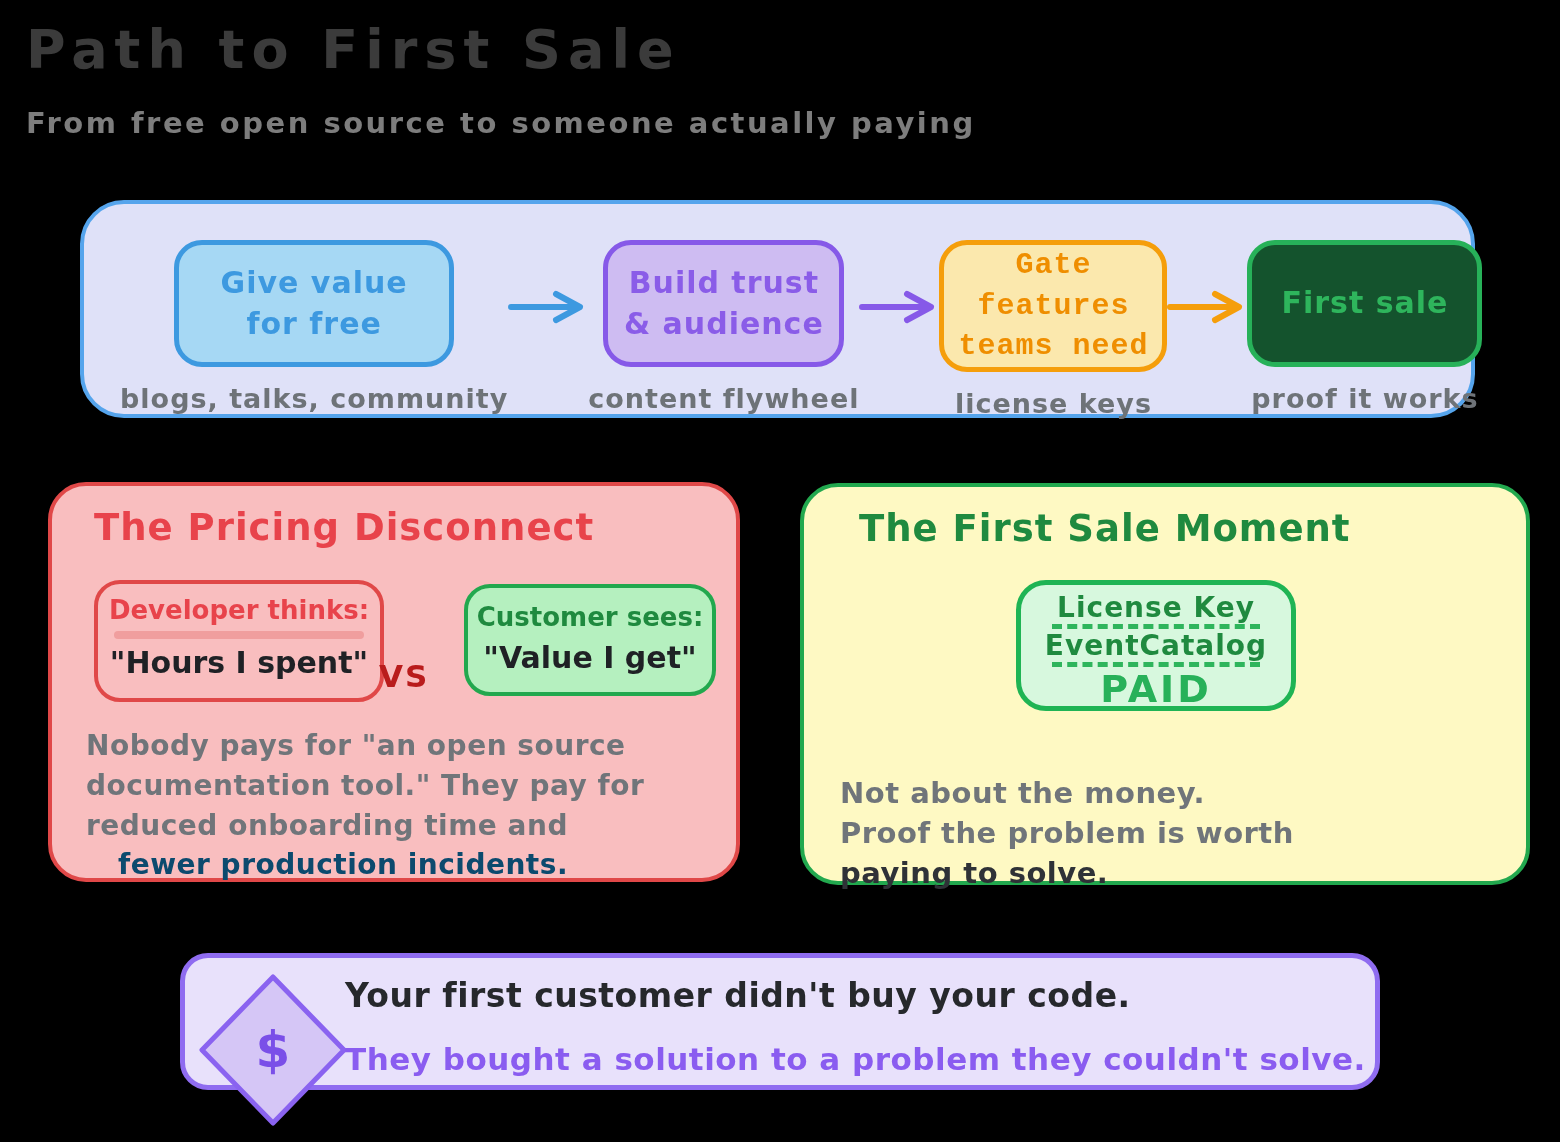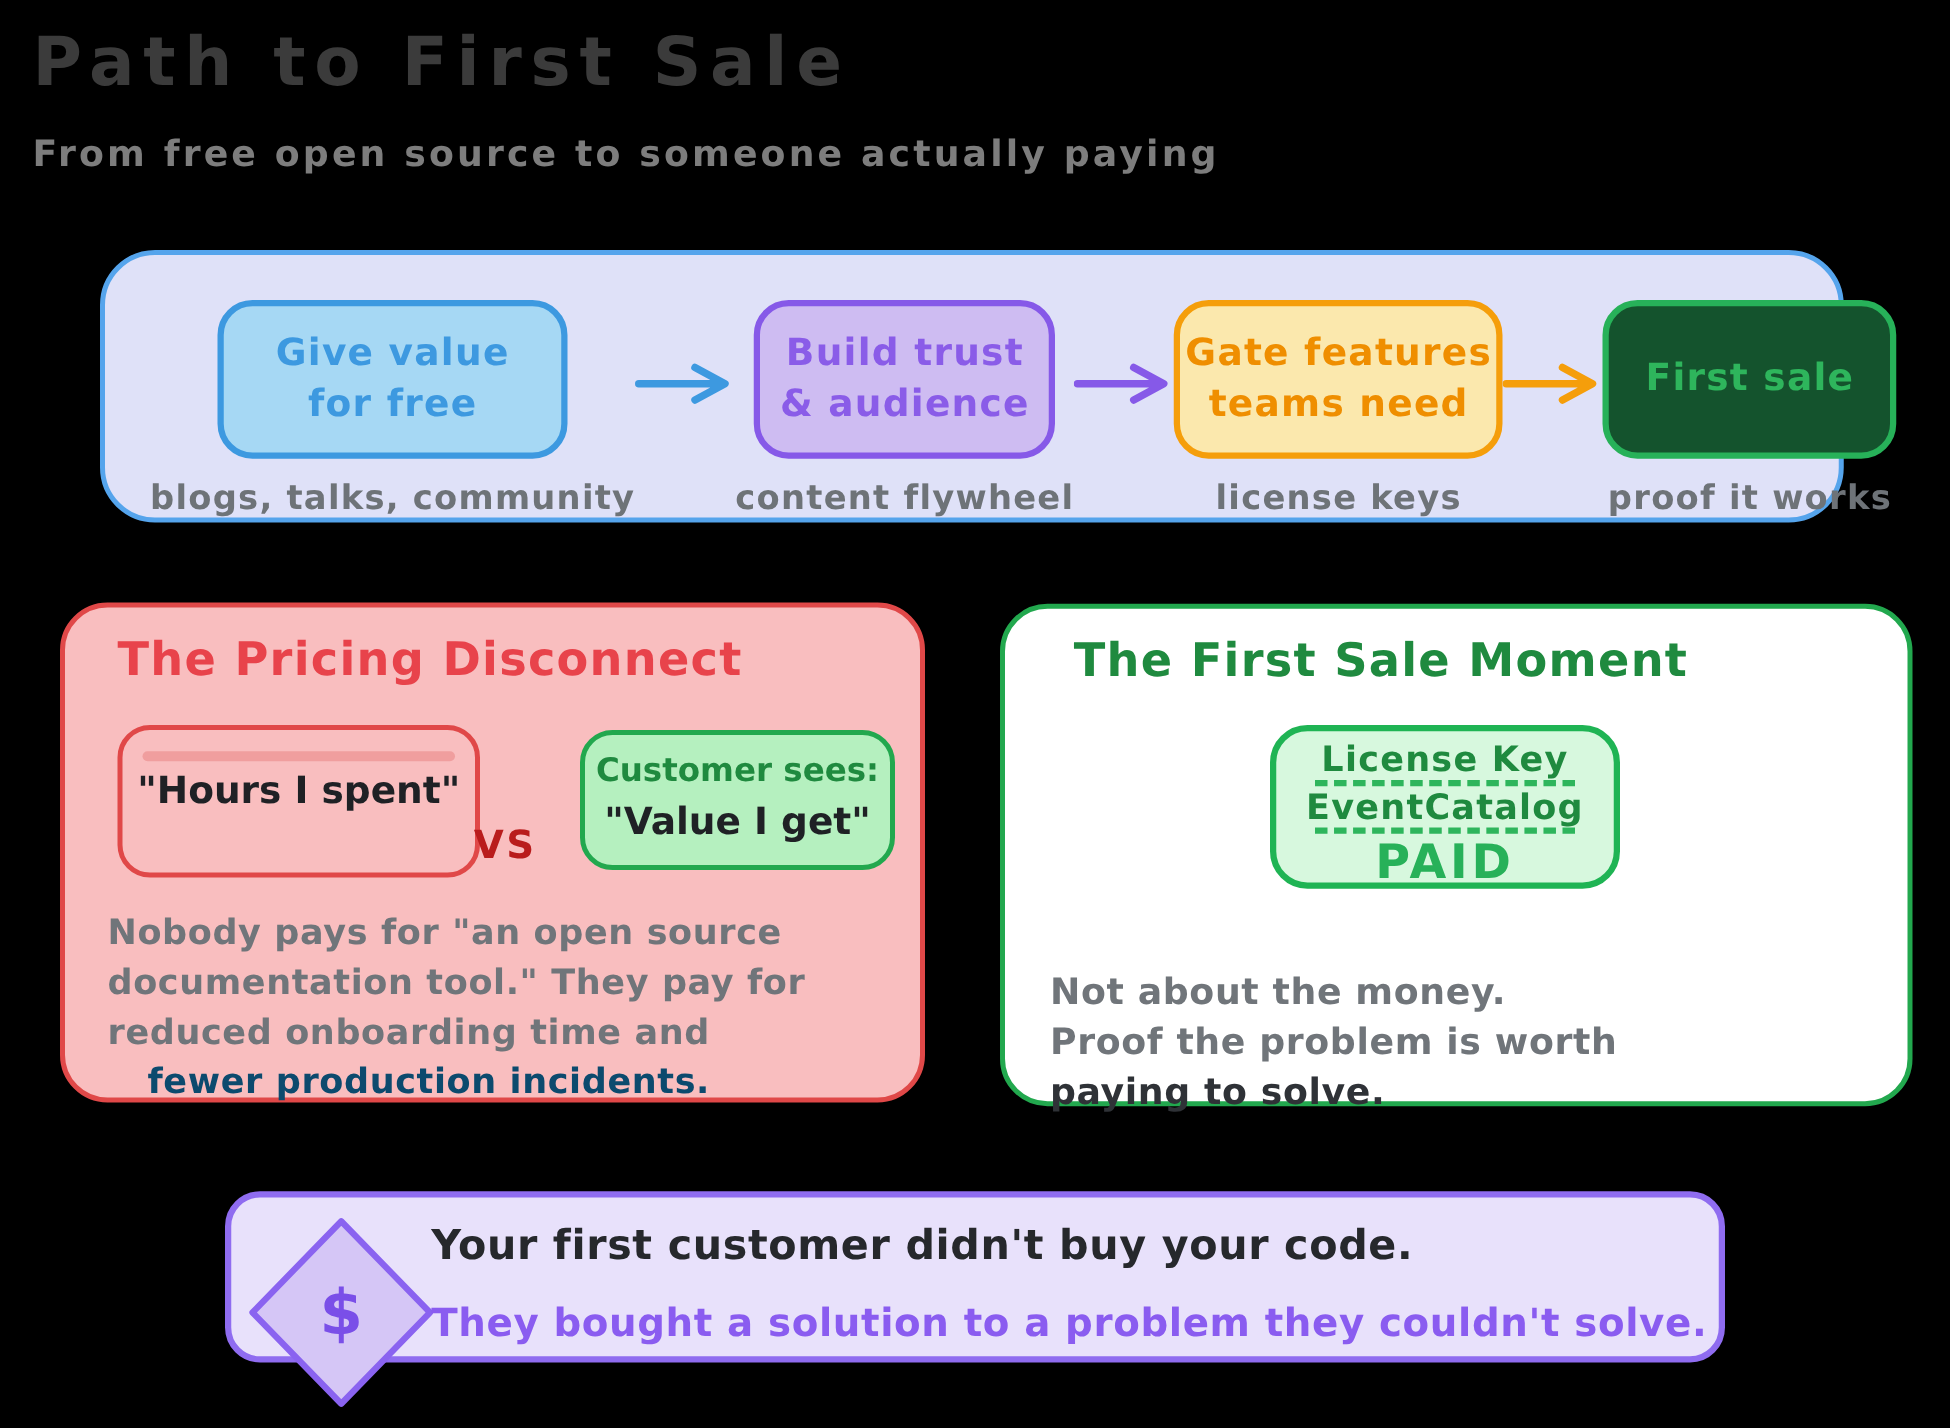--- a/index.html
+++ b/index.html
@@ -24,21 +24,21 @@
     padding:36px 36px 0 36px;
   }
   .step{display:flex;flex-direction:column;align-items:center;}
   .stepbox{
     height:132px;border-radius:28px;box-sizing:border-box;border:5px solid;
     display:flex;align-items:center;justify-content:center;text-align:center;
     font-size:30px;line-height:1.35;white-space:pre-line;letter-spacing:1px;
   }
   .step1 .stepbox{width:280px;background:#a6d8f4;border-color:#3d99e0;color:#3d99e0;}
   .step2 .stepbox{width:241px;background:#cebcf2;border-color:#8659e8;color:#8a5ce8;}
-  .step3 .stepbox{width:263px;background:#fbe8ad;border-color:#f59e0b;color:#ef8e00;}
+  .step3 .stepbox{width:228px;background:#fbe8ad;border-color:#f59e0b;color:#ef8e00;font-family:Liberation Mono, monospace;}
   .step4 .stepbox{width:235px;background:#14532d;border-color:#27b159;color:#2eb55c;}
   .caption{
     margin-top:16px;font-size:27px;color:#6e7378;white-space:nowrap;letter-spacing:1px;
   }
   .arrow{margin-top:49px;flex:0 0 auto;}
   
   .card{position:absolute;box-sizing:border-box;border-radius:38px;border:4px solid;}
   .card-pricing{
     left:48px;top:482px;width:692px;height:400px;
     background:#f9bebf;border-color:#e04848;
@@ -58,21 +58,21 @@
     background:#b5f0bf;border:4px solid #22a84e;border-radius:26px;text-align:center;padding-top:14px;
   }
   .custbox .boxheading{font-size:26px;color:#1f8a3f;margin-bottom:8px;}
   .card-body{
     position:absolute;left:34px;top:240px;width:615px;
     font-size:28px;line-height:1.42;color:#70757a;letter-spacing:0.5px;
   }
   .body-bold{display:block;color:#0c4a6e;margin-left:32px;}
   .card-sale{
     left:800px;top:483px;width:730px;height:402px;
-    background:#ffffff;border-color:#22a84e;
+    background:#fef9c3;border-color:#22a84e;
   }
   .card-sale .card-title{left:55px;top:20px;color:#1f8a3f;}
   .licensebox{
     position:absolute;left:212px;top:93px;width:280px;height:131px;box-sizing:border-box;
     background:#d7f8de;border:5px solid #1fb454;border-radius:30px;
     display:flex;flex-direction:column;align-items:center;justify-content:space-evenly;
     padding:6px 0;text-align:center;
   }
   .licensebox .lic-line{font-size:28px;color:#1f8a3f;letter-spacing:1px;}
   .lic-dash{width:208px;border-top:5px dashed #2eb55c;}
@@ -133,20 +133,21 @@
       <div class="stepbox">First sale</div>
       <div class="caption">proof it works</div>
     </div>
 
   </div>
 
   <div class="card card-pricing">
     <div class="card-title">The Pricing Disconnect</div>
 
     <div class="devbox">
+      <div class="boxheading">Developer thinks:</div>
       <div class="devdivider"></div>
       <div class="quote-dark">"Hours I spent"</div>
     </div>
 
     <div class="vs-label">VS</div>
 
     <div class="custbox">
       <div class="boxheading">Customer sees:</div>
       <div class="quote-dark">"Value I get"</div>
     </div>

